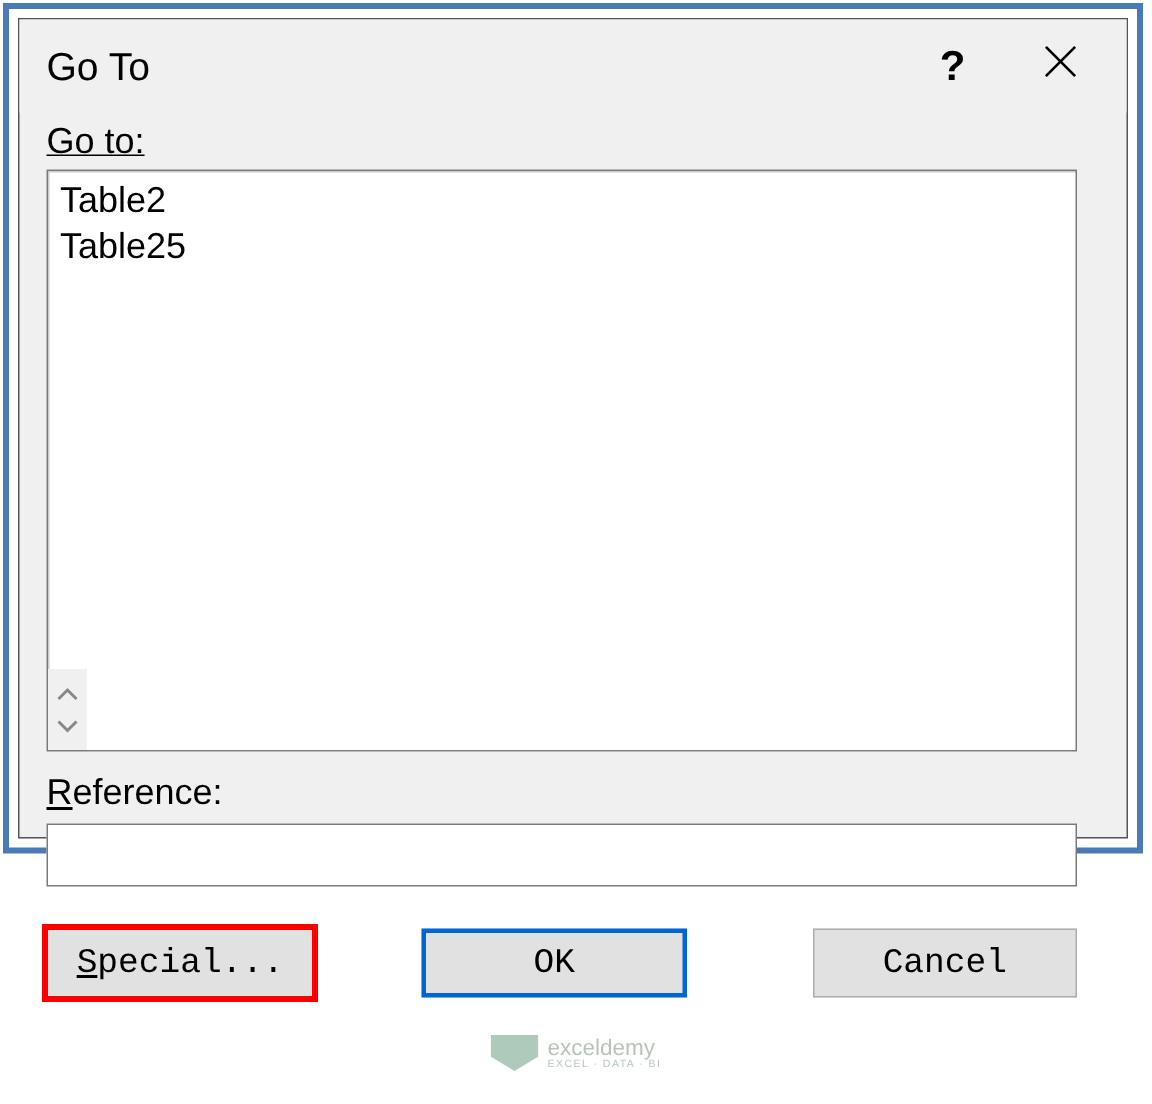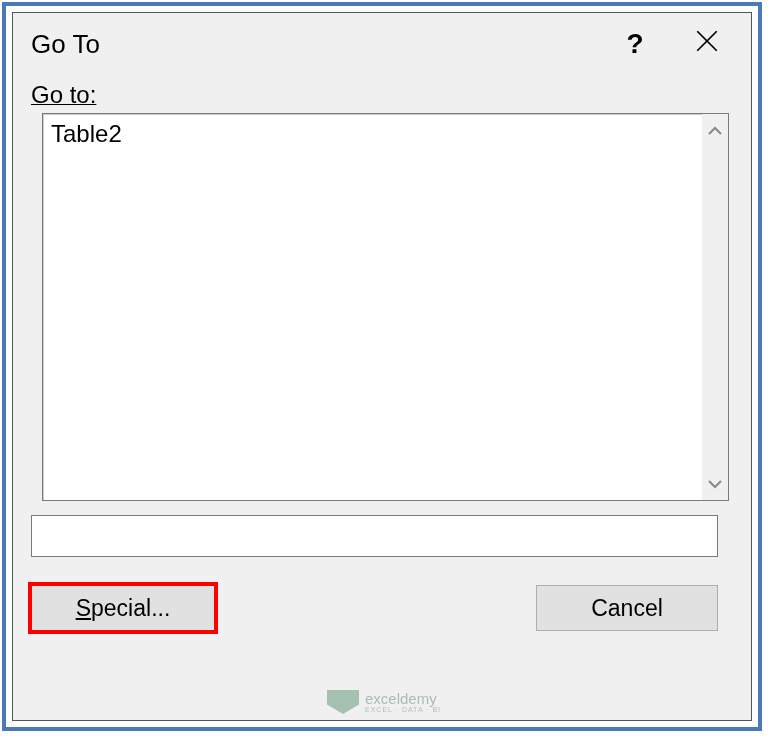--- a/index.html
+++ b/index.html
@@ -12,21 +12,21 @@
       background: #fff;
       width: 768px;
       height: 736px;
       position: relative;
     }
     .outer-frame {
       position: absolute;
       top: 2px;
       left: 2px;
       width: 760px;
-      height: 729px;
+      height: 567px;
       border: 4px solid #4a7ab8;
       background: #fff;
       padding: 6px;
     }
     .dialog {
       width: 100%;
       height: 100%;
       background: #f0f0f0;
       border: 1px solid #555;
       display: flex;
@@ -76,23 +76,22 @@
       margin-bottom: 4px;
     }
     .underline-g { text-decoration: underline; text-decoration-thickness: 1px; }
     .listbox {
       width: 100%;
       height: 388px;
       background: #fff;
       border: 1px solid #7a7a7a;
       box-shadow: inset 1px 1px 0 #ccc;
       display: flex;
-      flex-direction: row;
+      flex-direction: column;
       margin-bottom: 14px;
-      margin-left: 11px;
     }
     .listbox-items {
       flex: 1;
       padding: 4px 8px;
       overflow: hidden;
     }
     .list-item {
       font-size: 24px;
       color: #000;
       line-height: 1.3;
@@ -123,20 +122,21 @@
       font-size: 22px;
       padding: 4px 8px;
       font-family: inherit;
       outline: none;
     }
     .button-row {
       display: flex;
       gap: 36px;
       margin-top: 28px;
       align-items: center;
+      font-family: Liberation Mono, monospace;
     }
     .btn {
       height: 46px;
       background: #e1e1e1;
       border: 1px solid #adadad;
       font-size: 23px;
       color: #000;
       font-family: inherit;
       display: flex;
       align-items: center;
@@ -209,40 +209,43 @@
               <line x1="21" y1="3" x2="3" y2="21" stroke="#000" stroke-width="1.6"></line>
             </svg>
         </span>
       </button>
     </div>
     <div class="dialog-body">
       <div class="label"><span class="underline-g">Go to:</span></div>
       <div class="listbox">
         <div class="listbox-items">
           <div class="list-item">Table2</div>
+          <div class="list-item">Table25</div>
         </div>
         <div class="scrollbar">
           <div class="scroll-arrow">
             <svg width="14" height="10" viewBox="0 0 14 10">
                 <polyline points="1,8 7,2 13,8" fill="none" stroke="#888" stroke-width="2"></polyline>
               </svg>
           </div>
           <div class="scroll-arrow">
             <svg width="14" height="10" viewBox="0 0 14 10">
                 <polyline points="1,2 7,8 13,2" fill="none" stroke="#888" stroke-width="2"></polyline>
               </svg>
           </div>
         </div>
       </div>
+      <div class="reference-label"><span><span class="underline-s">R</span>eference:</span></div>
       <input class="reference-input" type="text" value="" style="">
       <div class="button-row">
         <button class="btn btn-special">
             <span><span class="underline-s">S</span>pecial...</span>
           </button>
         <div class="spacer"></div>
+        <button class="btn btn-ok">OK</button>
         <button class="btn btn-cancel">Cancel</button>
       </div>
     </div>
   </div>
 </div>
 
 <div class="watermark">
   <div class="watermark-logo"></div>
   <div class="watermark-text">
     <span class="watermark-main">exceldemy</span>

